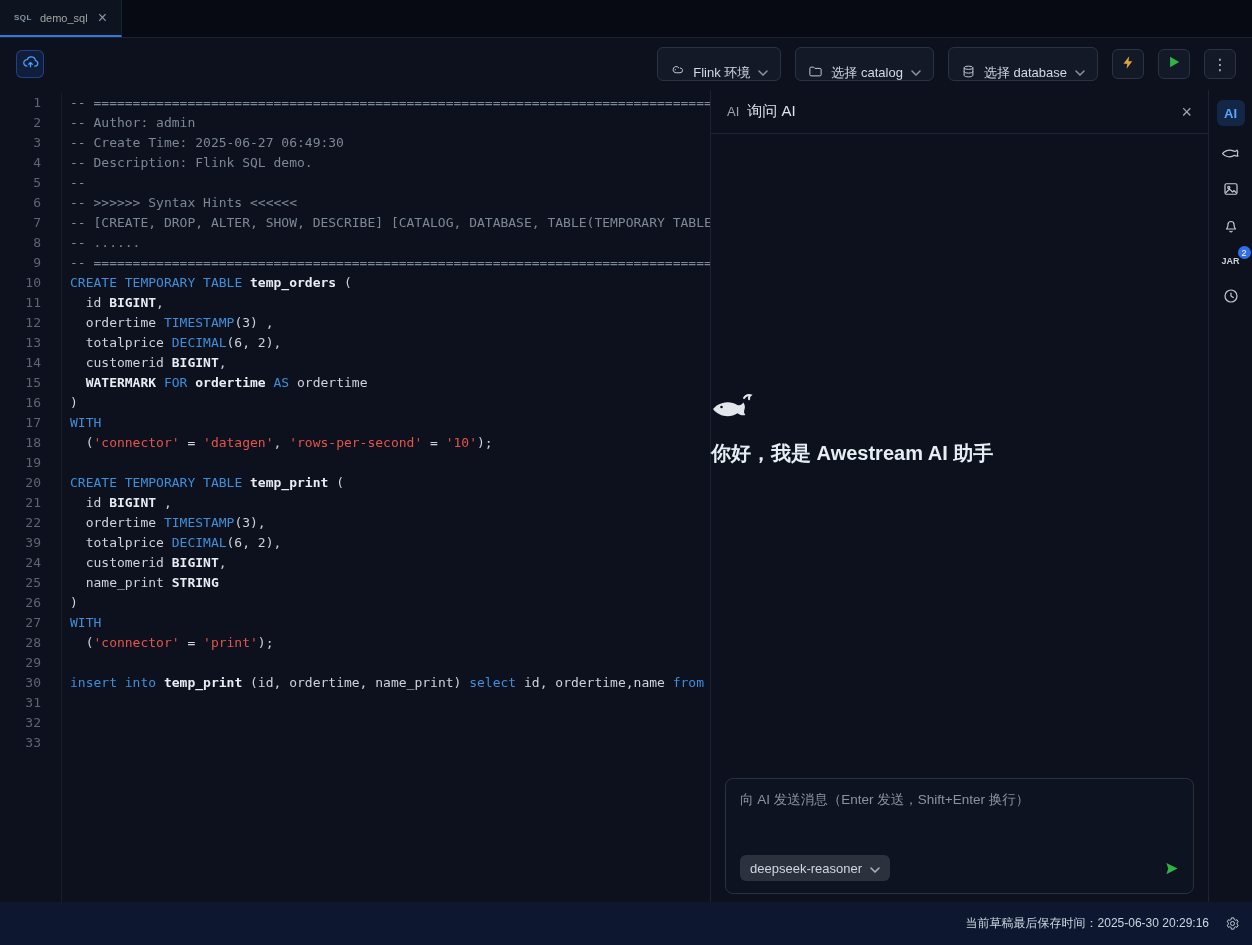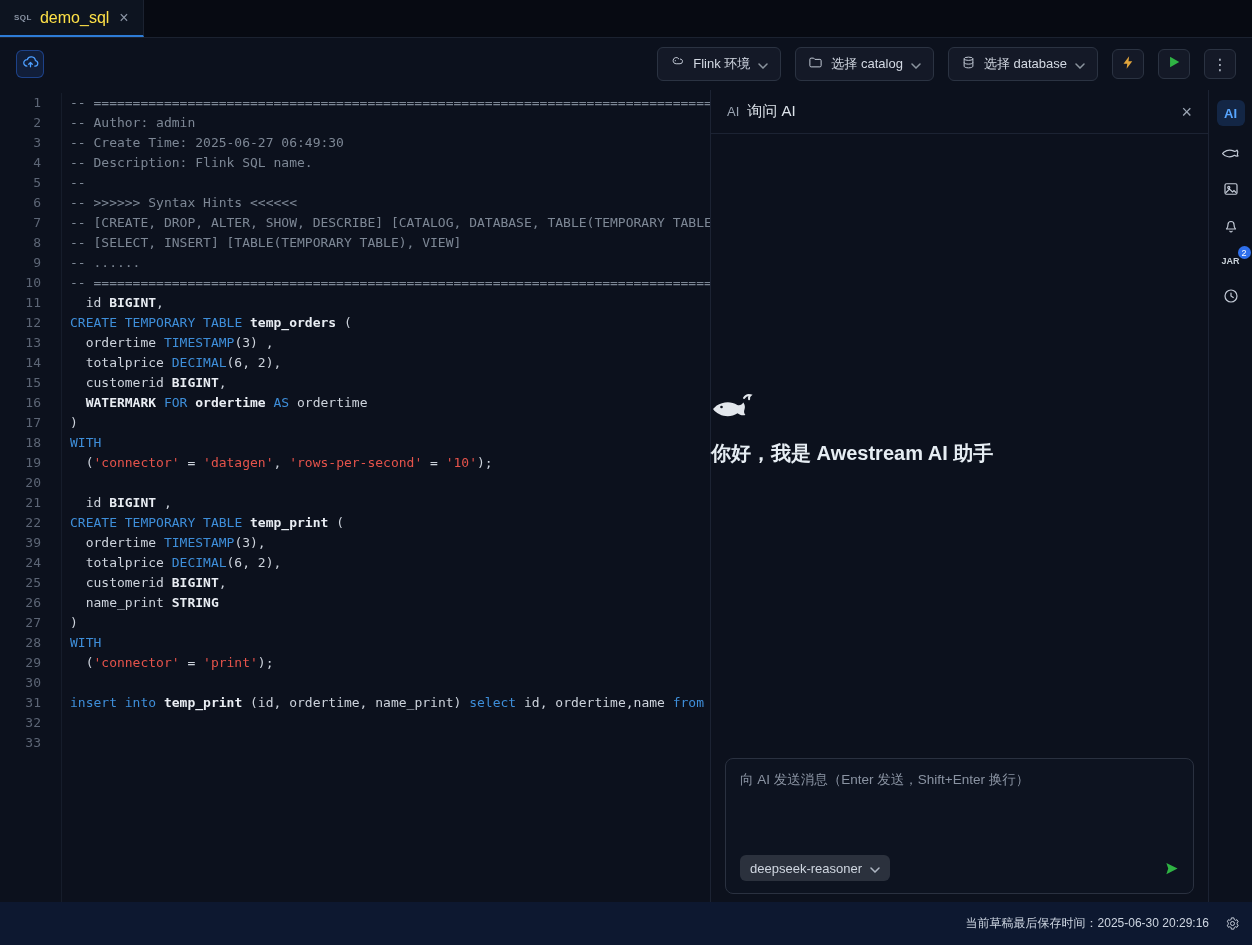--- a/index.html
+++ b/index.html
@@ -6,27 +6,27 @@
   html,body { width:1252px; height:945px; overflow:hidden; }
   body {
     font-family:"Liberation Sans","DejaVu Sans",sans-serif;
     background:#0c111d; color:#d3d9e3;
     display:flex; flex-direction:column;
   }
   
   .tabbar { height:38px; background:#070a12; border-bottom:1px solid #1b2230; display:flex; align-items:stretch; flex:none; }
   .tab { display:flex; align-items:center; gap:8px; padding:0 14px; background:#0d1420; border-right:1px solid #1b2230; border-bottom:2px solid #2e7cd6; cursor:pointer; }
   .tab .ficon { font-size:8px; font-weight:700; color:#8b95a5; letter-spacing:.5px; }
-  .tab .tlabel { font-size:16px; color:#fde047; }
+  .tab .tlabel { font-size:11px; color:#a3a3a3; }
   .tab .tclose { font-size:16px; color:#8b95a5; line-height:1; margin-left:2px; }
   
   .toolbar { height:52px; flex:none; display:flex; align-items:center; padding:0 16px; gap:14px; background:#0c111d; }
   .deploy-btn { width:28px; height:28px; border-radius:6px; background:rgba(47,111,235,.14); border:1px solid rgba(47,111,235,.45); display:flex; align-items:center; justify-content:center; cursor:pointer; }
   .tb-spacer { flex:1; }
-  .select-btn { height:30px; padding:16px 12px; display:flex; align-items:center; gap:8px; background:#141927; border:1px solid #2b3342; border-radius:6px; font-size:13px; color:#d3d9e3; cursor:pointer; white-space:nowrap; }
+  .select-btn { height:30px; padding:16px 12px; display:flex; gap:8px; background:#141927; border:1px solid #2b3342; border-radius:6px; font-size:13px; color:#d3d9e3; cursor:pointer; white-space:nowrap; }
   .icon-btn { width:32px; height:30px; display:flex; align-items:center; justify-content:center; background:#141927; border:1px solid #2b3342; border-radius:6px; cursor:pointer; }
   .kebab { font-size:16px; color:#aeb6c2; }
   
   .main { flex:1; display:flex; min-height:0; }
   
   .editor { flex:1; min-width:0; display:flex; overflow:hidden; font-family:"DejaVu Sans Mono","Liberation Mono",monospace; font-size:13px; line-height:20px; padding-top:3px; }
   .gutter { width:62px; flex:none; text-align:right; padding-right:20px; color:#5d6676; border-right:1px solid #161d2b; }
   .codecol { flex:1; min-width:0; overflow:hidden; padding-left:8px; }
   .cl { white-space:pre; }
   .tok-c { color:#7d8795; }
@@ -38,21 +38,21 @@
   
   .ai-panel { width:498px; flex:none; border-left:1px solid #1c2333; position:relative; background:#0c111d; }
   .ai-header { height:44px; display:flex; align-items:center; gap:8px; padding:0 16px; border-bottom:1px solid #1c2333; }
   .ai-badge { font-size:13px; color:#9aa4b2; }
   .ai-title { font-size:15px; color:#dde3ea; }
   .ai-close { margin-left:auto; font-size:18px; color:#9aa4b2; cursor:pointer; line-height:1; }
   .welcome { position:absolute; top:300px; left:0; right:0; text-align:left; }
   .welcome .whale { display:inline-block; margin-bottom:14px; }
   .welcome h1 { font-size:20px; font-weight:700; color:#e6edf3; margin-bottom:14px; }
   .welcome p { font-size:13px; color:#b8bfca; }
-  .chat-card { position:absolute; left:14px; right:14px; bottom:8px; height:136px; border:1px solid #2a3140; border-radius:8px; background:#0d1320; padding:12px 14px; display:flex; flex-direction:column; }
+  .chat-card { position:absolute; left:14px; right:14px; bottom:8px; height:116px; border:1px solid #2a3140; border-radius:8px; background:#0d1320; padding:12px 14px; display:flex; flex-direction:column; }
   .chat-input { flex:1; width:100%; background:transparent; border:none; outline:none; resize:none; color:#d0d6e0; font-size:13.5px; font-family:"Liberation Sans","DejaVu Sans",sans-serif; }
   .chat-input::placeholder { color:#8a93a2; }
   .chat-bottom { display:flex; align-items:center; justify-content:space-between; }
   .model-pill { height:26px; padding:1px 10px; display:flex; align-items:center; gap:8px; background:#2b313d; border-radius:6px; font-size:13px; color:#cfd6e0; cursor:pointer; }
   .send-btn { cursor:pointer; display:flex; align-items:center; }
   
   .rail { width:44px; flex:none; border-left:1px solid #1c2333; display:flex; flex-direction:column; align-items:center; padding-top:10px; gap:15px; background:#0c111d; }
   .rail-ai { width:28px; height:26px; border-radius:6px; background:rgba(56,139,253,.18); color:#58a6ff; font-size:13px; font-weight:700; display:flex; align-items:center; justify-content:center; cursor:pointer; }
   .rail-icon { width:24px; height:22px; display:flex; align-items:center; justify-content:center; cursor:pointer; }
   .rail-jar { position:relative; font-size:9px; font-weight:700; color:#c9d1d9; cursor:pointer; padding:4px 2px; }
@@ -182,39 +182,38 @@
         <div>29</div>
         <div>30</div>
         <div>31</div>
         <div>32</div>
         <div>33</div>
       </div>
     <div class="codecol">
         <div class="cl"><span class="tok-c">-- ================================================================================================================</span></div>
         <div class="cl"><span class="tok-c">-- Author: admin</span></div>
         <div class="cl"><span class="tok-c">-- Create Time: 2025-06-27 06:49:30</span></div>
-        <div class="cl"><span class="tok-c">-- Description: Flink SQL name.</span></div>
+        <div class="cl"><span class="tok-c">-- Description: Flink SQL demo.</span></div>
         <div class="cl"><span class="tok-c">--</span></div>
         <div class="cl"><span class="tok-c">-- &gt;&gt;&gt;&gt;&gt;&gt; Syntax Hints &lt;&lt;&lt;&lt;&lt;&lt;</span></div>
         <div class="cl"><span class="tok-c">-- [CREATE, DROP, ALTER, SHOW, DESCRIBE] [CATALOG, DATABASE, TABLE(TEMPORARY TABLE), VIEW]</span></div>
-        <div class="cl"><span class="tok-c">-- [SELECT, INSERT] [TABLE(TEMPORARY TABLE), VIEW]</span></div>
         <div class="cl"><span class="tok-c">-- ......</span></div>
         <div class="cl"><span class="tok-c">-- ================================================================================================================</span></div>
+        <div class="cl"><span class="tok-k">CREATE</span><span class="tok-p"> </span><span class="tok-k">TEMPORARY</span><span class="tok-p"> </span><span class="tok-k">TABLE</span><span class="tok-p"> </span><span class="tok-b">temp_orders</span><span class="tok-p"> (</span></div>
         <div class="cl"><span class="tok-p">  id </span><span class="tok-t">BIGINT</span><span class="tok-p">,</span></div>
-        <div class="cl"><span class="tok-k">CREATE</span><span class="tok-p"> </span><span class="tok-k">TEMPORARY</span><span class="tok-p"> </span><span class="tok-k">TABLE</span><span class="tok-p"> </span><span class="tok-b">temp_orders</span><span class="tok-p"> (</span></div>
         <div class="cl"><span class="tok-p">  ordertime </span><span class="tok-k">TIMESTAMP</span><span class="tok-p">(3) ,</span></div>
         <div class="cl"><span class="tok-p">  totalprice </span><span class="tok-k">DECIMAL</span><span class="tok-p">(6, 2),</span></div>
         <div class="cl"><span class="tok-p">  customerid </span><span class="tok-t">BIGINT</span><span class="tok-p">,</span></div>
         <div class="cl"><span class="tok-p">  </span><span class="tok-t">WATERMARK</span><span class="tok-p"> </span><span class="tok-k">FOR</span><span class="tok-p"> </span><span class="tok-b">ordertime</span><span class="tok-p"> </span><span class="tok-k">AS</span><span class="tok-p"> ordertime</span></div>
         <div class="cl"><span class="tok-p">)</span></div>
         <div class="cl"><span class="tok-k">WITH</span></div>
         <div class="cl"><span class="tok-p">  (</span><span class="tok-s">'connector'</span><span class="tok-p"> = </span><span class="tok-s">'datagen'</span><span class="tok-p">, </span><span class="tok-s">'rows-per-second'</span><span class="tok-p"> = </span><span class="tok-s">'10'</span><span class="tok-p">);</span></div>
         <div class="cl">&nbsp;</div>
+        <div class="cl"><span class="tok-k">CREATE</span><span class="tok-p"> </span><span class="tok-k">TEMPORARY</span><span class="tok-p"> </span><span class="tok-k">TABLE</span><span class="tok-p"> </span><span class="tok-b">temp_print</span><span class="tok-p"> (</span></div>
         <div class="cl"><span class="tok-p">  id </span><span class="tok-t">BIGINT</span><span class="tok-p"> ,</span></div>
-        <div class="cl"><span class="tok-k">CREATE</span><span class="tok-p"> </span><span class="tok-k">TEMPORARY</span><span class="tok-p"> </span><span class="tok-k">TABLE</span><span class="tok-p"> </span><span class="tok-b">temp_print</span><span class="tok-p"> (</span></div>
         <div class="cl"><span class="tok-p">  ordertime </span><span class="tok-k">TIMESTAMP</span><span class="tok-p">(3),</span></div>
         <div class="cl"><span class="tok-p">  totalprice </span><span class="tok-k">DECIMAL</span><span class="tok-p">(6, 2),</span></div>
         <div class="cl"><span class="tok-p">  customerid </span><span class="tok-t">BIGINT</span><span class="tok-p">,</span></div>
         <div class="cl"><span class="tok-p">  name_print </span><span class="tok-t">STRING</span></div>
         <div class="cl"><span class="tok-p">)</span></div>
         <div class="cl"><span class="tok-k">WITH</span></div>
         <div class="cl"><span class="tok-p">  (</span><span class="tok-s">'connector'</span><span class="tok-p"> = </span><span class="tok-s">'print'</span><span class="tok-p">);</span></div>
         <div class="cl">&nbsp;</div>
         <div class="cl"><span class="tok-k">insert</span><span class="tok-p"> </span><span class="tok-k">into</span><span class="tok-p"> </span><span class="tok-b">temp_print</span><span class="tok-p"> (id, ordertime, name_print) </span><span class="tok-k">select</span><span class="tok-p"> id, ordertime,name </span><span class="tok-k">from</span><span class="tok-p"> </span></div>
         <div class="cl">&nbsp;</div>

